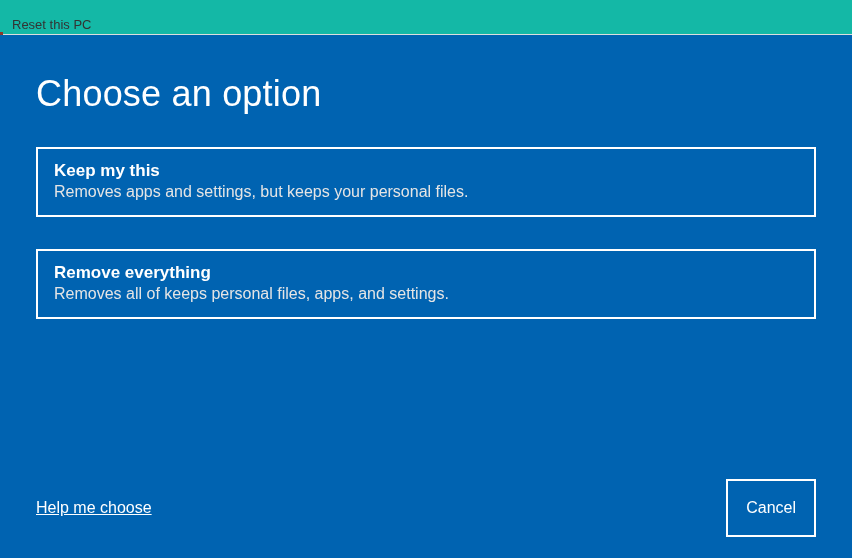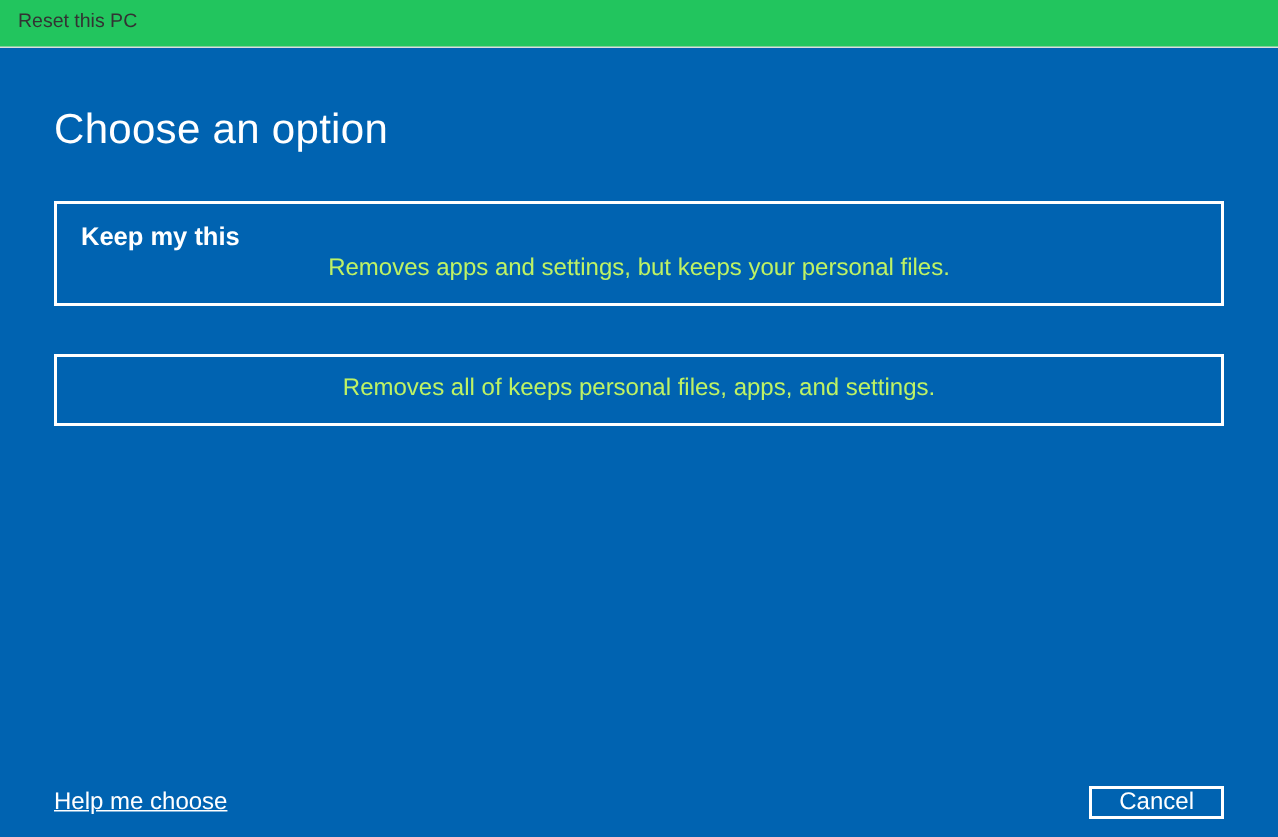--- a/index.html
+++ b/index.html
@@ -9,77 +9,76 @@
     }
     body {
       font-family: "Segoe UI", -apple-system, sans-serif;
       background: #fff;
       width: 852px;
       height: 558px;
       overflow: hidden;
     }
     .title-bar {
       height: 32px;
-      background: #22c55e;
-      padding: 6px 12px;
+      background: #14b8a6;
+      padding: 17px 12px;
       font-size: 13px;
       color: #333;
       border-bottom: 1px solid #ddd;
     }
     .modal-body {
       height: 526px;
       background: #0063b1;
       color: #fff;
       padding: 38px 36px 24px 36px;
       position: relative;
     }
     .heading {
-      font-size: 28px;
+      font-size: 36px;
       font-weight: 300;
       margin-bottom: 32px;
       letter-spacing: 0.2px;
     }
     .option {
       border: 2px solid #fff;
       padding: 12px 16px 14px 16px;
       margin-bottom: 32px;
       cursor: pointer;
     }
     .option-title {
       font-size: 17px;
       font-weight: 600;
       margin-bottom: 2px;
     }
     .option-desc {
       font-size: 16px;
       font-weight: 400;
-      color: #bef264;
-      text-align: center;
+      color: #e5e5e5;
     }
     .footer {
       position: absolute;
       left: 36px;
       right: 36px;
-      bottom: 12px;
+      bottom: 24px;
       display: flex;
       justify-content: space-between;
       align-items: center;
     }
     .help-link {
       color: #fff;
       text-decoration: underline;
       font-size: 16px;
       cursor: pointer;
     }
     .cancel-btn {
       border: 2px solid #fff;
       background: transparent;
       color: #fff;
       font-size: 16px;
-      padding: 0 18px;
+      padding: 18px 18px;
       cursor: pointer;
       font-family: inherit;
     }
     .left-edge {
       position: absolute;
       left: 0;
       top: 32px;
       bottom: 0;
       width: 3px;
       background: linear-gradient(#8b3a2a, #6b2a1a, #a04a3a);
@@ -96,20 +95,21 @@
 
 <div class="modal-body">
   <h1 class="heading">Choose an option</h1>
 
   <div class="option">
     <div class="option-title">Keep my this</div>
     <div class="option-desc">Removes apps and settings, but keeps your personal files.</div>
   </div>
 
   <div class="option">
+    <div class="option-title">Remove everything</div>
     <div class="option-desc">Removes all of keeps personal files, apps, and settings.</div>
   </div>
 
   <div class="footer">
     <a class="help-link">Help me choose</a>
     <button class="cancel-btn">Cancel</button>
   </div>
 </div>
 
 </body></html>

